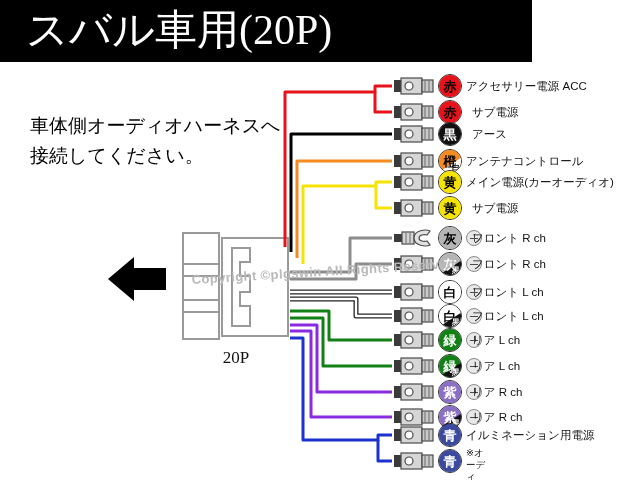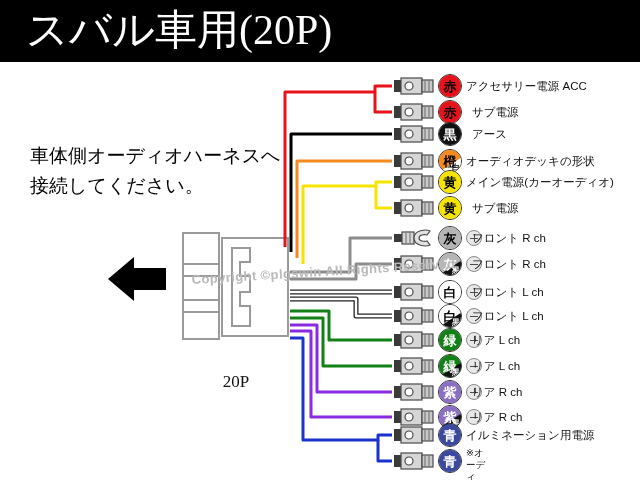--- a/index.html
+++ b/index.html
@@ -1,36 +1,36 @@
 <!DOCTYPE html>
 <html><head>
 <meta charset="utf-8">
 <style>
   html,body{margin:0;padding:0;background:#fff;}
   body{font-family:"Liberation Serif","DejaVu Serif",serif;}
   #page{position:relative;width:640px;height:480px;background:#ffffff;overflow:hidden;}
 
   
-  #header{position:absolute;left:0;top:0;width:640px;height:62px;background:#000;}
+  #header{position:absolute;left:0;top:0;width:532px;height:62px;background:#000;}
   #title-main{position:absolute;left:26px;top:2px;color:#fff;font-size:42px;line-height:56px;
     font-family:"Liberation Serif","DejaVu Serif",serif;letter-spacing:0px;white-space:nowrap;}
   #title-sub{position:absolute;left:344px;top:24px;color:#fff;font-size:17px;line-height:24px;
     font-family:"Liberation Sans","DejaVu Sans",sans-serif;white-space:nowrap;}
 
   
-  #instruction{position:absolute;left:30px;top:142px;width:300px;color:#000;font-size:19px;
-    line-height:30px;font-family:Liberation Mono, monospace;}
+  #instruction{position:absolute;left:30px;top:111px;width:300px;color:#000;font-size:19px;
+    line-height:30px;font-family:Liberation Sans, sans-serif;}
 
   
   #arrow{position:absolute;left:108px;top:256px;width:60px;height:46px;}
 
   
   #connector{position:absolute;left:182px;top:232px;width:108px;height:110px;}
   #plug-label{position:absolute;left:186px;top:348px;width:100px;text-align:center;font-size:17px;
-    font-family:"Liberation Serif","DejaVu Serif",serif;color:#111;margin-top:24px;}
+    font-family:"Liberation Serif","DejaVu Serif",serif;color:#111;}
 
   
   #watermark{position:absolute;left:192px;top:272px;width:300px;height:24px;
     font-family:"Liberation Sans","DejaVu Sans",sans-serif;font-weight:bold;font-size:13px;
     color:#b9b9b9;letter-spacing:.4px;transform:rotate(-3.5deg);transform-origin:0 50%;
     white-space:nowrap;pointer-events:none;}
 
   
   #wires{position:absolute;left:0;top:0;width:640px;height:480px;}
 
@@ -178,21 +178,21 @@
             <rect x="28" y="3" width="11" height="12" fill="#c9c9c9" stroke="#4a4a4a" stroke-width="1.2"></rect>
             <line x1="31" y1="4" x2="31" y2="14" stroke="#6a6a6a" stroke-width="1"></line>
             <line x1="35" y1="4" x2="35" y2="14" stroke="#6a6a6a" stroke-width="1"></line>
           </svg></div>
         <div class="badge">
           <div class="bg" style="background:#f58a1f"></div>
           <div class="half" style="background:#ffffff;clip-path:polygon(100% 35%,100% 100%,0 100%);"></div>
           <div class="ch" style="color:#000000">橙</div>
           <div class="ch2" style="color:#000000">白</div>
         </div>
-        <div class="lbl wide">オーディオデッキの形状</div>
+        <div class="lbl wide">アンテナコントロール</div>
       </div>
       <div class="row" style="top: 170px;">
         <div class="term"><svg viewBox="0 0 40 18" width="40" height="18">
             <rect x="0" y="3" width="7" height="12" fill="#3a3a3a"></rect>
             <rect x="7" y="1" width="21" height="16" fill="#d6d6d6" stroke="#4a4a4a" stroke-width="1.2"></rect>
             <circle cx="15" cy="9" r="4" fill="#ffffff" stroke="#4a4a4a" stroke-width="1.2"></circle>
             <rect x="28" y="3" width="11" height="12" fill="#c9c9c9" stroke="#4a4a4a" stroke-width="1.2"></rect>
             <line x1="31" y1="4" x2="31" y2="14" stroke="#6a6a6a" stroke-width="1"></line>
             <line x1="35" y1="4" x2="35" y2="14" stroke="#6a6a6a" stroke-width="1"></line>
           </svg></div>

